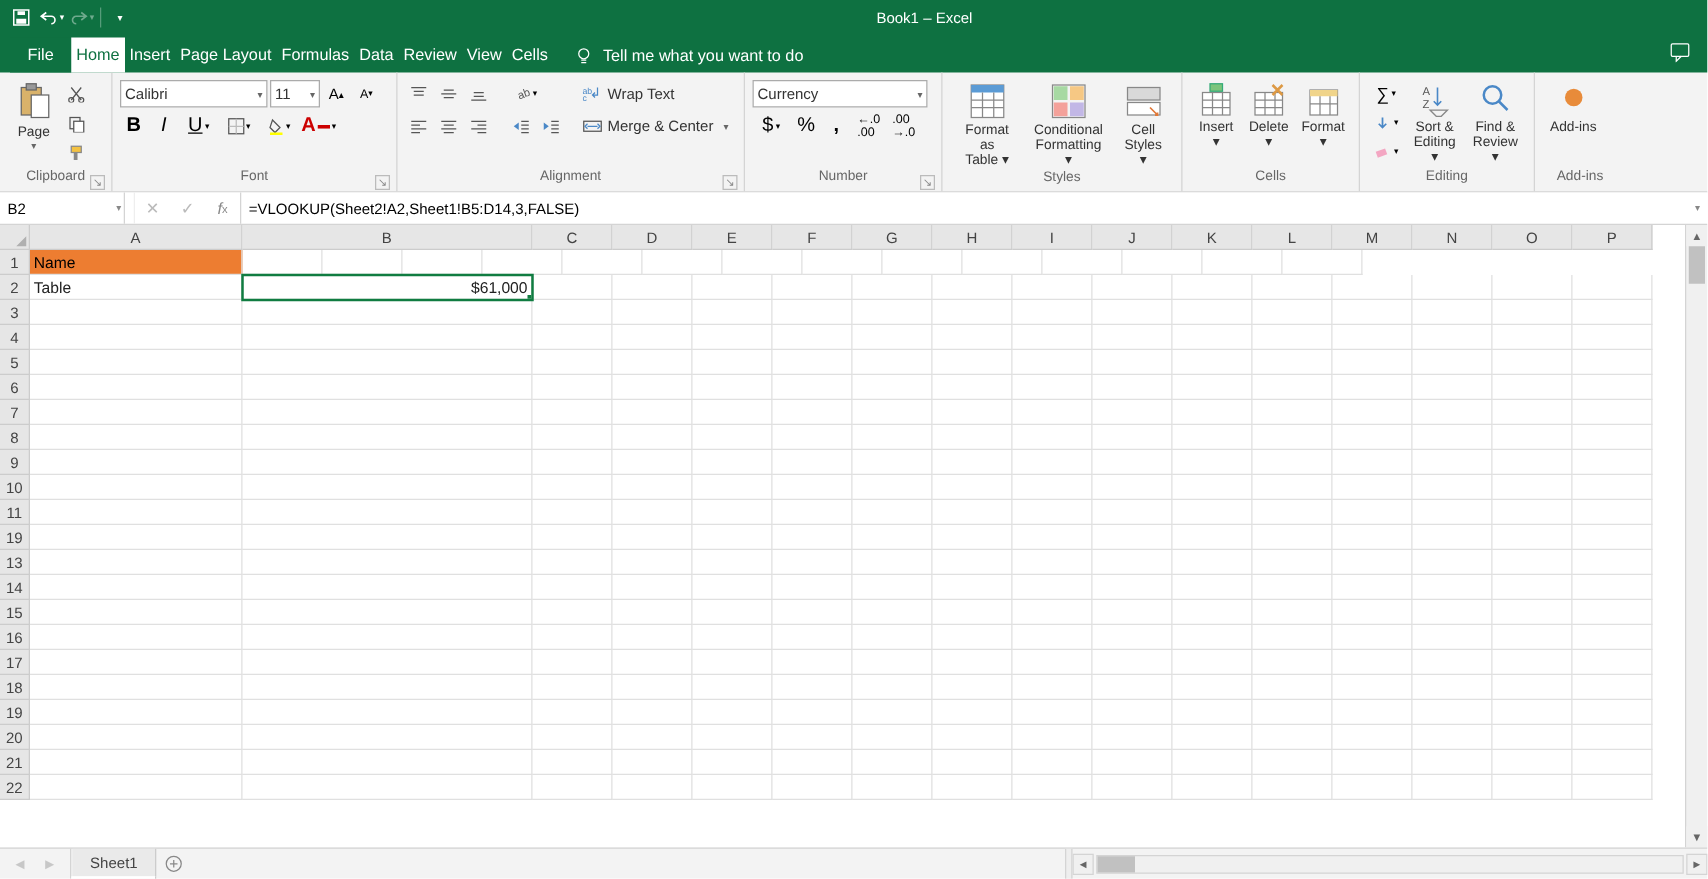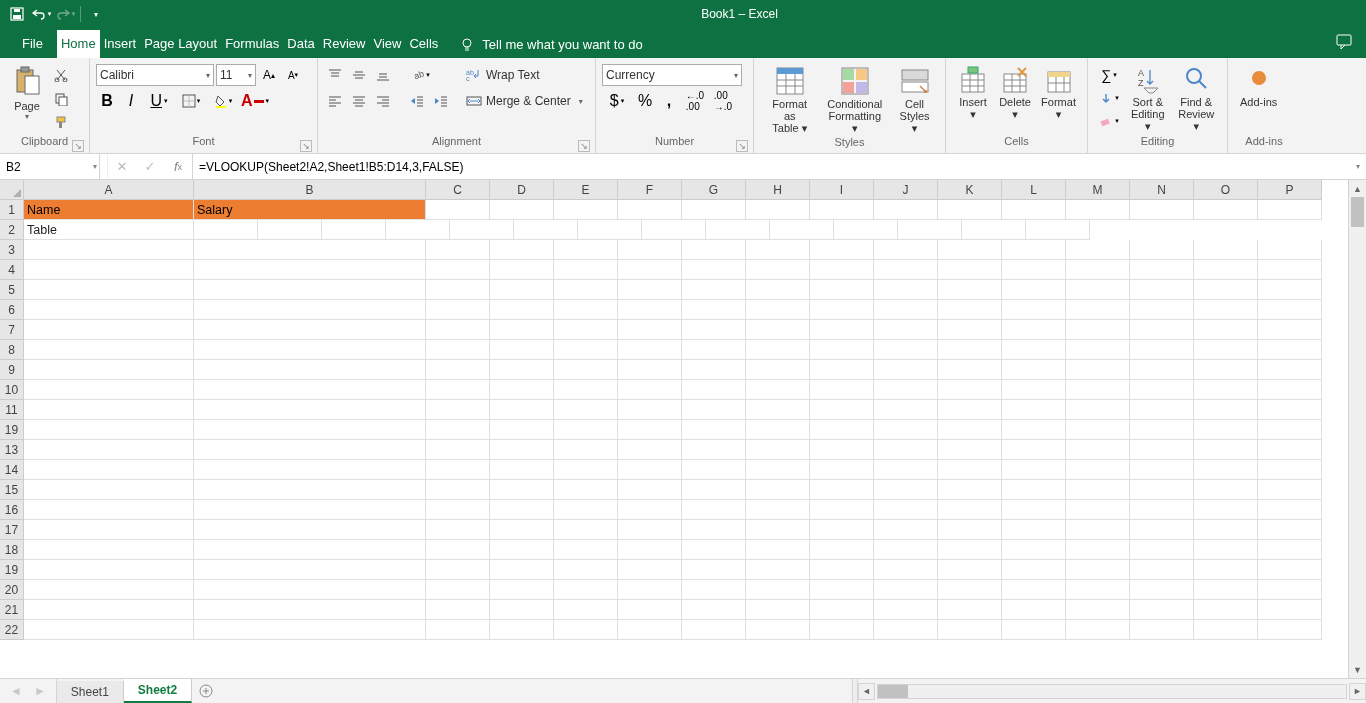--- a/index.html
+++ b/index.html
@@ -65,21 +65,21 @@
 .selcell::after{content:'';position:absolute;right:-3px;bottom:-3px;width:6px;height:6px;background:#107c41;}
 .vscroll{width:18px;background:#f0f0f0;border-left:1px solid #d4d4d4;position:relative;}
 .vscroll .up,.vscroll .dn{height:17px;display:flex;align-items:center;justify-content:center;font-size:9px;color:#666;background:#f0f0f0;}
 .vscroll .dn{position:absolute;bottom:0;width:100%;}
 .vscroll .thumb{position:absolute;top:17px;left:2px;right:2px;height:30px;background:#c1c1c1;}
 
 
 .sheetbar{position:absolute;bottom:0;left:0;right:0;height:25px;background:#f3f3f3;border-top:1px solid #d4d4d4;display:flex;align-items:center;font-size:12px;}
 .navtabs{display:flex;align-items:center;padding:0 6px;gap:4px;color:#888;}
 .navtabs span{padding:0 4px;}
-.sheettabs{display:flex;align-items:flex-end;height:100%;}
+.sheettabs{display:flex;align-items:flex-end;height:100%;flex-direction:column;}
 .stab{padding:4px 14px;border-right:1px solid #ccc;background:#eaeaea;color:#444;cursor:default;}
 .stab.active{background:#fff;border-bottom:2px solid #107c41;color:#107c41;font-weight:600;}
 .newsheet{width:28px;display:flex;align-items:center;justify-content:center;color:#666;}
 .hscroll{margin-left:auto;display:flex;align-items:center;height:100%;}
 .hscroll .track{width:470px;height:15px;background:#f0f0f0;border:1px solid #d4d4d4;position:relative;margin:0 2px;}
 .hscroll .thumb{position:absolute;left:0;top:0;bottom:0;width:30px;background:#c1c1c1;}
 .hscroll .arr{width:17px;height:17px;background:#f0f0f0;border:1px solid #d4d4d4;display:flex;align-items:center;justify-content:center;font-size:9px;color:#666;}
 </style>
 </head>
 <body>
@@ -538,38 +538,38 @@
           <div class="colhdr" style="width: 64px;">K</div>
           <div class="colhdr" style="width: 64px;">L</div>
           <div class="colhdr" style="width: 64px;">M</div>
           <div class="colhdr" style="width: 64px;">N</div>
           <div class="colhdr" style="width: 64px;">O</div>
           <div class="colhdr" style="width: 64px;">P</div>
         </div>
       <div class="cells" id="cells">
           <div class="cellrow">
             <div class="cell hdr-orange" style="width: 170px;">Name</div>
-            <div class="cell hdr-orange" style="width: 232px;">Salary</div>
             <div class="cell" style="width: 64px;"></div>
             <div class="cell" style="width: 64px;"></div>
             <div class="cell" style="width: 64px;"></div>
             <div class="cell" style="width: 64px;"></div>
             <div class="cell" style="width: 64px;"></div>
             <div class="cell" style="width: 64px;"></div>
             <div class="cell" style="width: 64px;"></div>
             <div class="cell" style="width: 64px;"></div>
             <div class="cell" style="width: 64px;"></div>
             <div class="cell" style="width: 64px;"></div>
             <div class="cell" style="width: 64px;"></div>
             <div class="cell" style="width: 64px;"></div>
             <div class="cell" style="width: 64px;"></div>
             <div class="cell" style="width: 64px;"></div>
           </div>
           <div class="cellrow">
             <div class="cell" style="width: 170px;">Table</div>
+            <div class="cell selcell" style="width: 232px; text-align: right;">$61,000</div>
             <div class="cell" style="width: 64px;"></div>
             <div class="cell" style="width: 64px;"></div>
             <div class="cell" style="width: 64px;"></div>
             <div class="cell" style="width: 64px;"></div>
             <div class="cell" style="width: 64px;"></div>
             <div class="cell" style="width: 64px;"></div>
             <div class="cell" style="width: 64px;"></div>
             <div class="cell" style="width: 64px;"></div>
             <div class="cell" style="width: 64px;"></div>
             <div class="cell" style="width: 64px;"></div>

